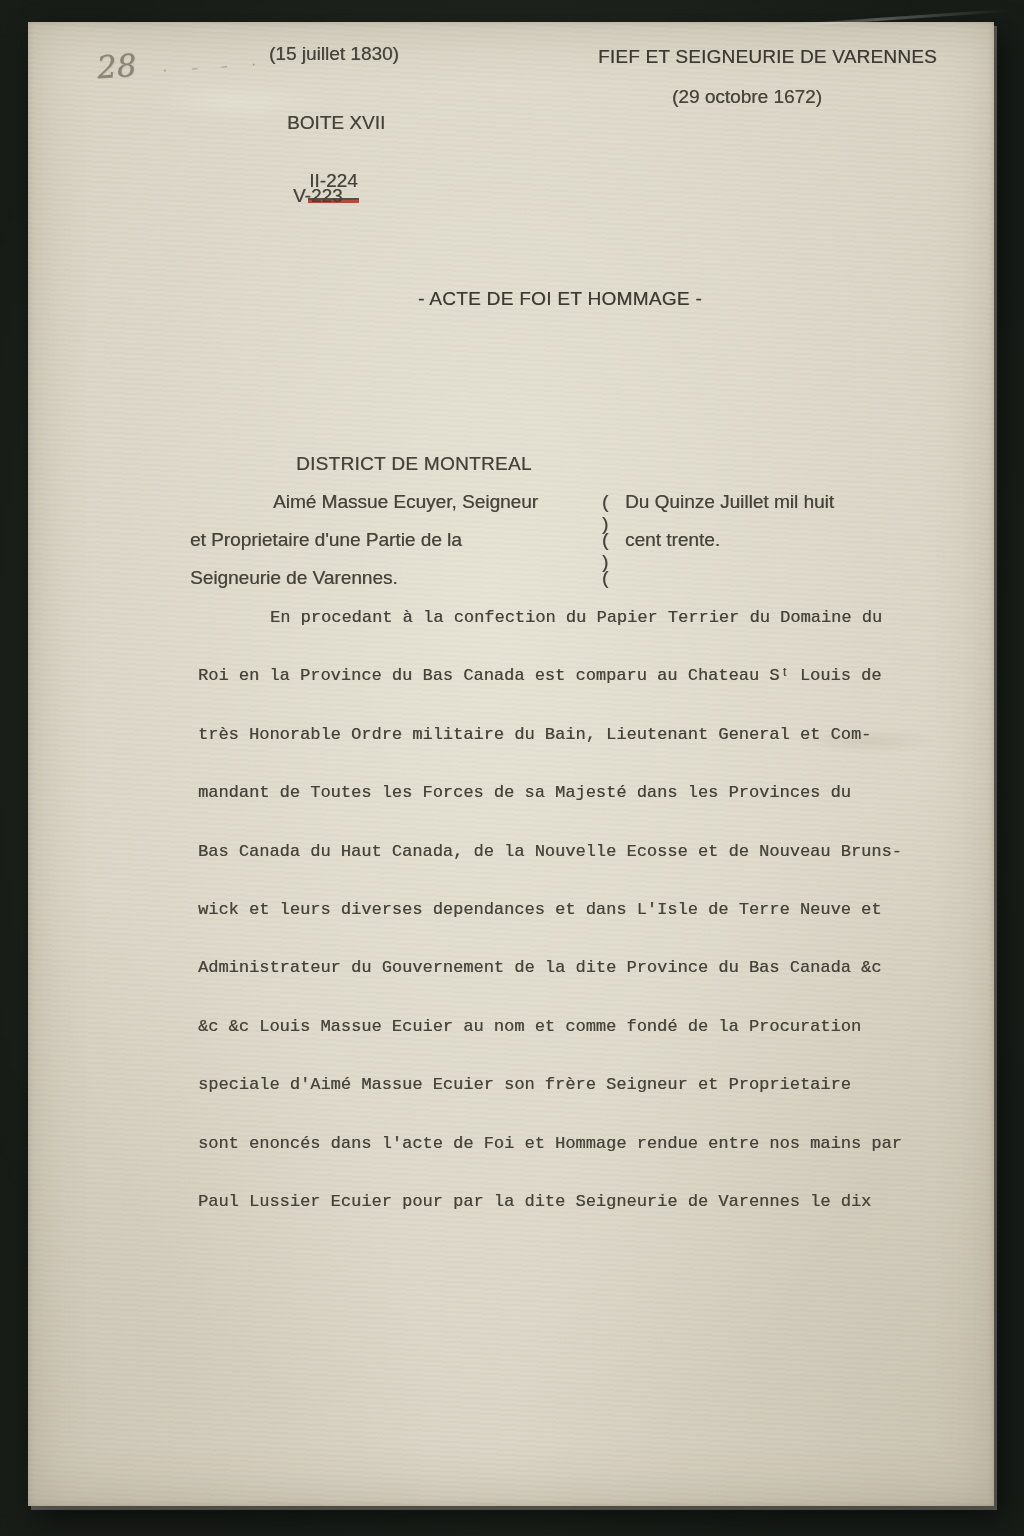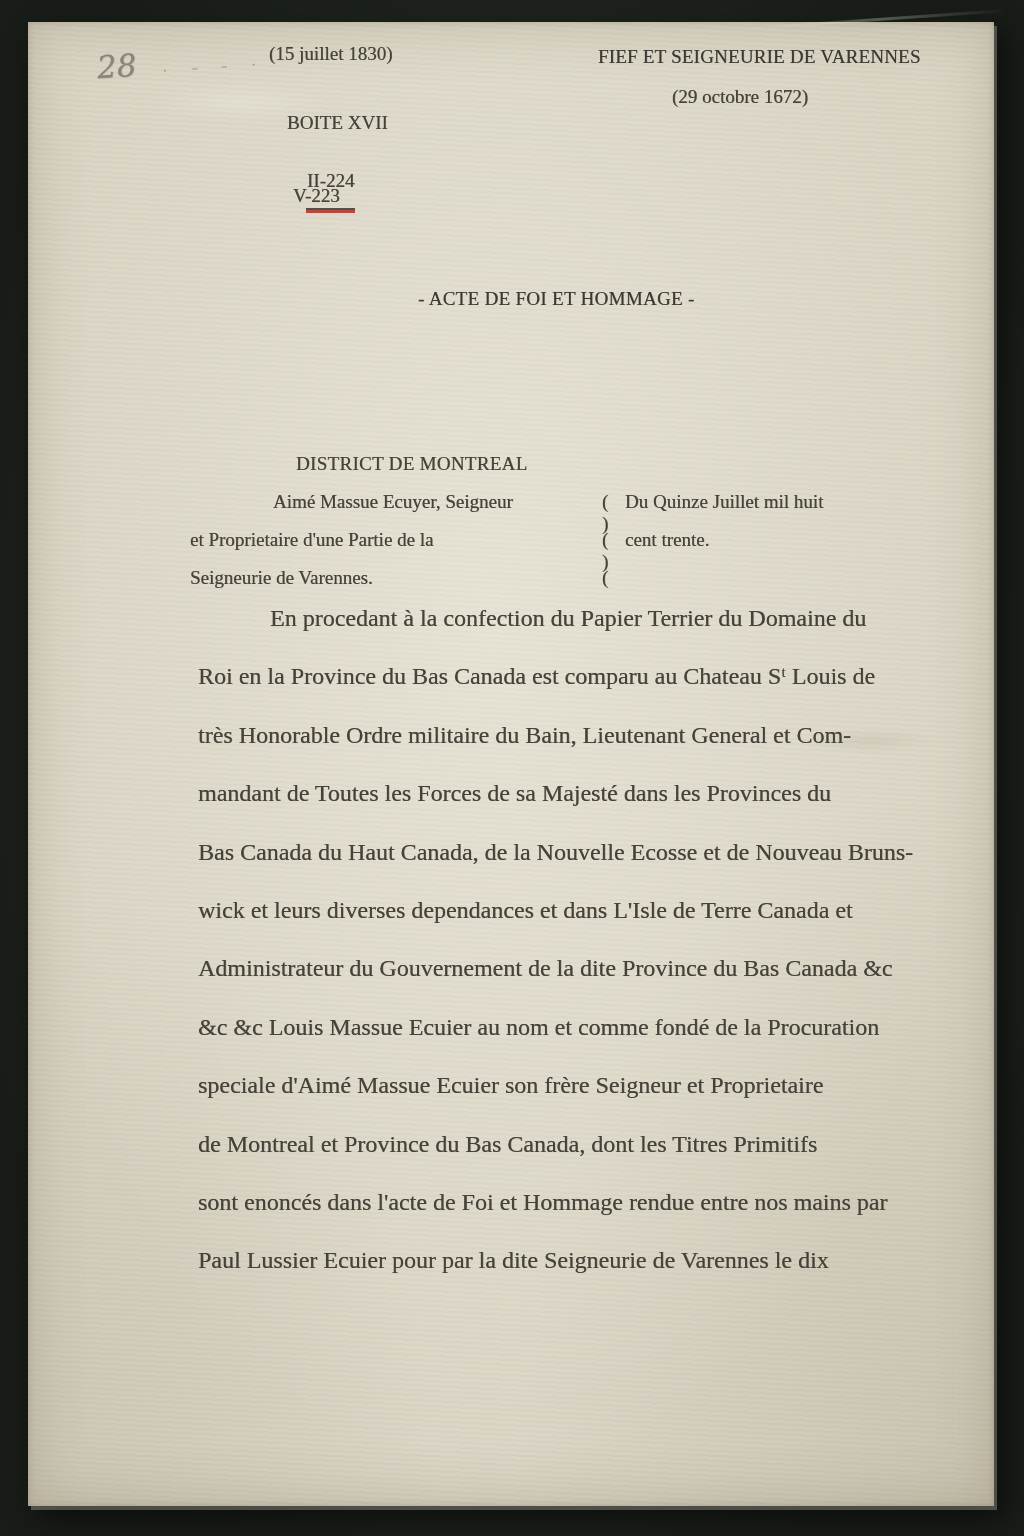--- a/index.html
+++ b/index.html
@@ -23,21 +23,21 @@
       radial-gradient(ellipse at 0% 100%, rgba(125,115,90,0.15), rgba(0,0,0,0) 30%),
       repeating-linear-gradient(3deg, rgba(120,110,88,0.035) 0 2px, rgba(255,255,245,0.03) 2px 5px);
     box-shadow:
       inset 0 0 55px rgba(110,100,75,0.28),
       inset 0 0 6px rgba(100,92,70,0.25),
       3px 4px 0 rgba(242,238,224,0.28),
       10px 12px 26px rgba(0,0,0,0.55);
   }
   .tw {
     position: absolute;
-    font-family: Liberation Serif, serif;
+    font-family: Liberation Sans, sans-serif;
     font-size: 19px;
     line-height: 22px;
     color: #45423a;
     white-space: pre;
     text-shadow: 0.4px 0.4px 0.5px rgba(62,58,48,0.6);
   }
   .tw-dark { color: #3c3932; }
   .pencil-number {
     position: absolute;
     left: 69px; top: 26px;
@@ -58,43 +58,43 @@
     white-space: pre;
   }
   .hdr-left-date  { left: 241px; top: 21px; }
   .hdr-right-title{ left: 570px; top: 24px; letter-spacing: 0.2px; }
   .hdr-right-date { left: 644px; top: 64px; }
   .hdr-box        { left: 259px; top: 90px; }
   .hdr-ref1       { left: 259px; top: 126px; }
   .hdr-ref2       { left: 265px; top: 163px; }
   .red-underlined {
     display: inline-block;
-    padding: 0 1px 16px 1px;
+    padding: 0 1px 6px 1px;
     border-bottom: 2px solid #55514a;
     box-shadow: 0 3px 0 #b5493d;
   }
   .doc-title { left: 390px; top: 266px; letter-spacing: 0.3px; }
   .district  { left: 268px; top: 431px; letter-spacing: 0.3px; text-align: right; }
   .party-l1  { left: 245px; top: 469px; }
   .party-l2  { left: 162px; top: 507px; }
   .party-l3  { left: 162px; top: 545px; }
   .party-r1  { left: 597px; top: 469px; }
   .party-r2  { left: 597px; top: 507px; }
   .bracket   { left: 574px; }
   .bk0 { top: 469px; } .bk1 { top: 491px; } .bk2 { top: 507px; }
   .bk3 { top: 529px; } .bk4 { top: 545px; }
   .body-block {
     position: absolute;
     left: 170px; top: 584px;
     width: 818px;
   }
   .body-line {
     height: 58.4px;
-    font-family: Liberation Serif, serif;
-    font-size: 24px;
+    font-family: Liberation Mono, monospace;
+    font-size: 17px;
     line-height: 24px;
     color: #45423a;
     white-space: pre;
     text-shadow: 0.4px 0.4px 0.5px rgba(62,58,48,0.6);
   }
   .body-line.indent { padding-left: 72px; }
   .crease {
     position: absolute;
     left: 720px; top: -4px;
     width: 260px; height: 3px;
@@ -151,21 +151,20 @@
 
   <div class="tw party-r1">Du Quinze Juillet mil huit</div>
   <div class="tw party-r2">cent trente.</div>
 
   <div class="body-block">
     <div class="body-line indent">En procedant à la confection du Papier Terrier du Domaine du</div>
     <div class="body-line">Roi en la Province du Bas Canada est comparu au Chateau Sᵗ Louis de</div>
     <div class="body-line">très Honorable Ordre militaire du Bain, Lieutenant General et Com-</div>
     <div class="body-line">mandant de Toutes les Forces de sa Majesté dans les Provinces du</div>
     <div class="body-line">Bas Canada du Haut Canada, de la Nouvelle Ecosse et de Nouveau Bruns-</div>
-    <div class="body-line">wick et leurs diverses dependances et dans L'Isle de Terre Canada et</div>
+    <div class="body-line">wick et leurs diverses dependances et dans L'Isle de Terre Neuve et</div>
     <div class="body-line">Administrateur du Gouvernement de la dite Province du Bas Canada &amp;c</div>
     <div class="body-line">&amp;c &amp;c Louis Massue Ecuier au nom et comme fondé de la Procuration</div>
     <div class="body-line">speciale d'Aimé Massue Ecuier son frère Seigneur et Proprietaire</div>
-    <div class="body-line">de Montreal et Province du Bas Canada, dont les Titres Primitifs</div>
     <div class="body-line">sont enoncés dans l'acte de Foi et Hommage rendue entre nos mains par</div>
     <div class="body-line">Paul Lussier Ecuier pour par la dite Seigneurie de Varennes le dix</div>
   </div>
 </div>
 
 </body></html>

